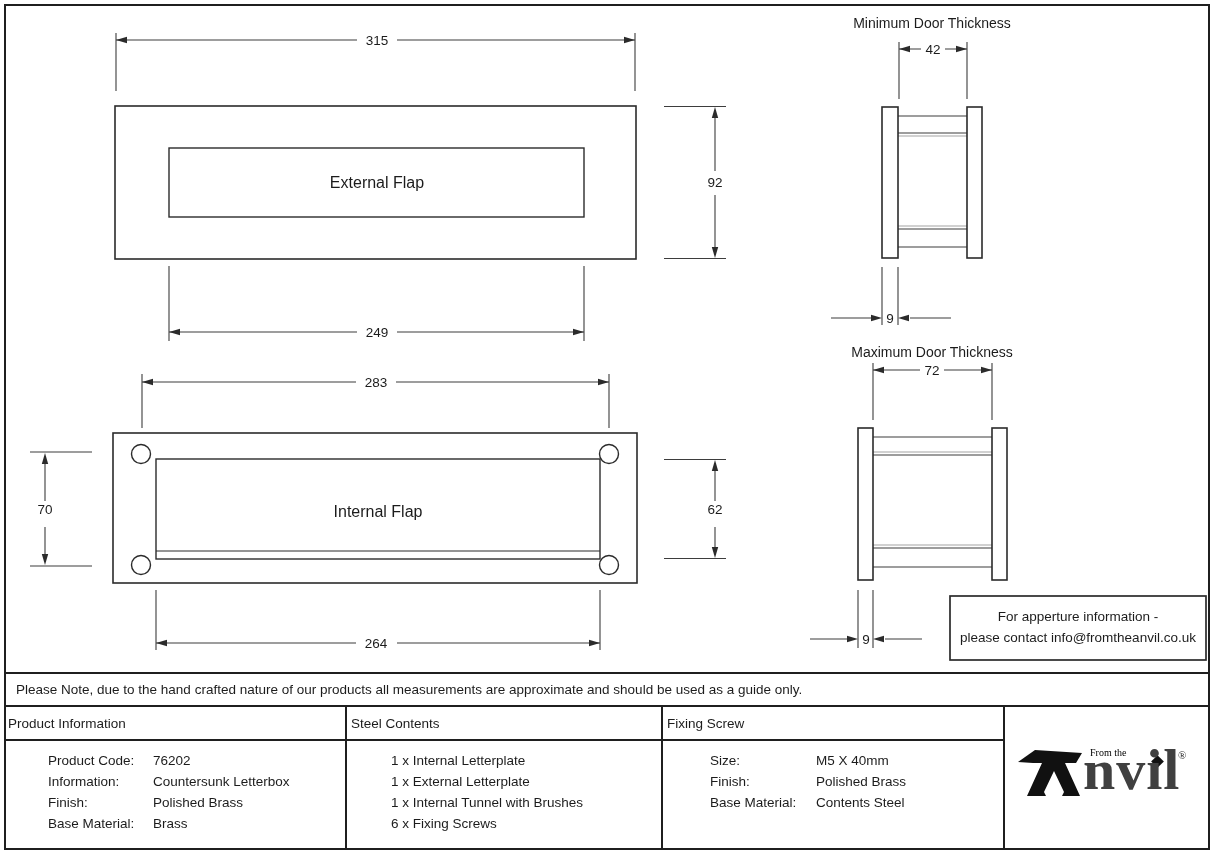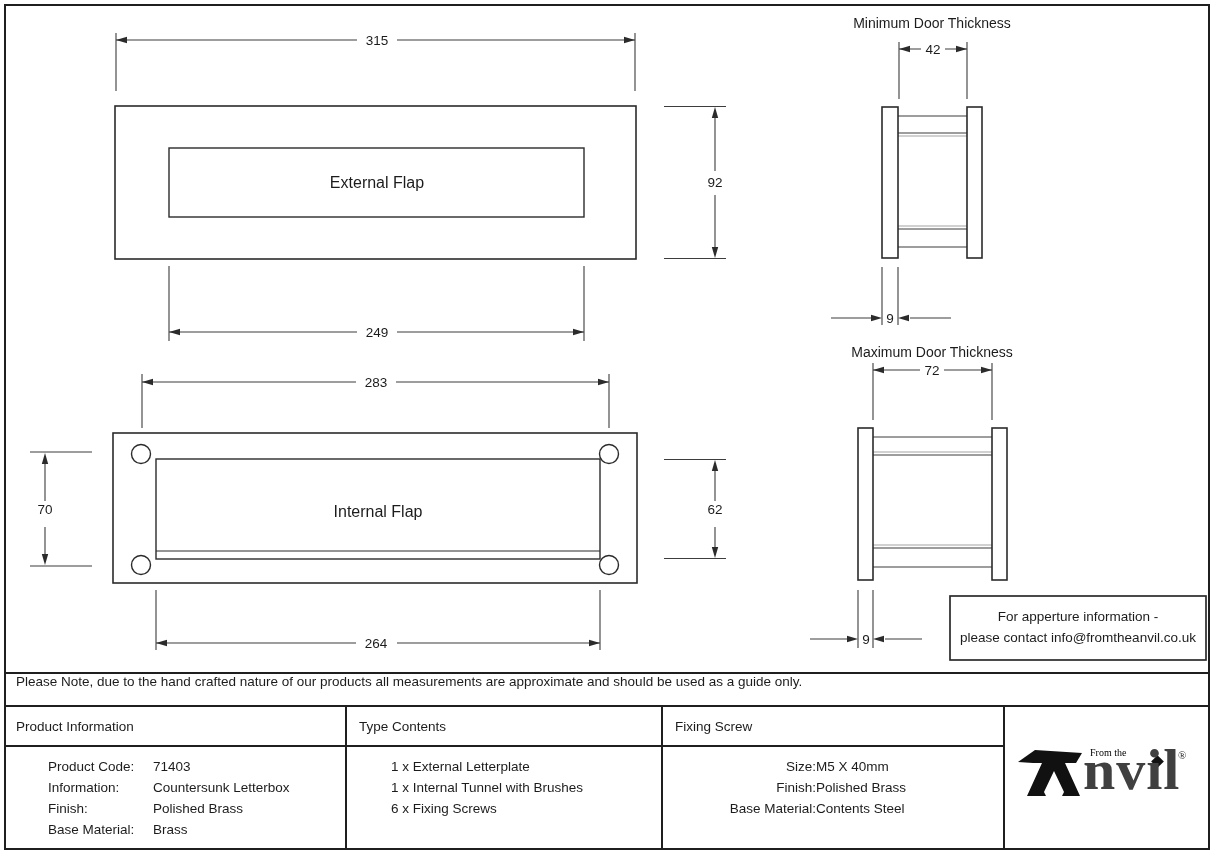--- a/index.html
+++ b/index.html
@@ -10,29 +10,29 @@
   svg text{fill:#1c1c1c;font-family:"Liberation Sans",sans-serif;}
   .dim{font-size:13.5px;text-anchor:middle;}
   .lbl{font-size:16px;text-anchor:middle;}
   .ttl{font-size:14px;text-anchor:middle;}
   .boxtxt{font-size:13.5px;text-anchor:middle;}
 
   
   .bottom{position:absolute;left:4px;top:672px;width:1206px;height:178px;box-sizing:border-box;
           border-top:2px solid #1f1f1f;background:#fff;}
   .note-row{height:33px;box-sizing:border-box;border-bottom:2px solid #1f1f1f;
-            display:flex;padding:0 12px;font-size:13.5px;}
+            display:flex;align-items:center;padding:0 12px;font-size:13.5px;}
   .grid{display:flex;height:143px;}
   .col{box-sizing:border-box;}
   .col-product{width:343px;border-right:2px solid #1f1f1f;}
   .col-pack{width:316px;border-right:2px solid #1f1f1f;}
-  .col-screw{width:342px;border-right:2px solid #1f1f1f;text-align:right;}
+  .col-screw{width:342px;border-right:2px solid #1f1f1f;}
   .col-logo{flex:1;position:relative;}
-  .col-header{height:40px;box-sizing:border-box;border-bottom:2px solid #1f1f1f;
-              display:flex;align-items:center;padding:0 12px;font-size:13.5px;}
+  .col-header{height:34px;box-sizing:border-box;border-bottom:2px solid #1f1f1f;
+              display:flex;align-items:center;padding:0 4px;font-size:13.5px;}
   .col-body{padding:9px 0 0 12px;font-size:13.5px;margin-left:32px;}
   .col-screw .col-body{padding-left:15px;}
   .kv{display:flex;height:21px;align-items:center;}
   .col-product .k{width:105px;}
   .col-screw .k{width:106px;}
   .pack-item{height:21px;display:flex;align-items:center;}
 
   
   .logo-anvil{position:absolute;left:13px;top:42px;width:66px;height:52px;}
   .logo-prefix{position:absolute;left:85px;top:40px;font-family:"Liberation Serif",serif;
@@ -171,40 +171,41 @@
     <div class="note-row">
       <span>Please Note, due to the hand crafted nature of our products all measurements are approximate and should be used as a guide only.</span>
     </div>
     <div class="grid">
 
       <div class="col col-product">
         <div class="col-header">Product Information</div>
         <div class="col-body">
           <div class="kv">
             <span class="k">Product Code:</span>
-            <span class="v">71403</span>
+            <span class="v">76202</span>
           </div>
           <div class="kv">
             <span class="k">Information:</span>
             <span class="v">Countersunk Letterbox</span>
           </div>
           <div class="kv">
             <span class="k">Finish:</span>
             <span class="v">Polished Brass</span>
           </div>
           <div class="kv">
             <span class="k">Base Material:</span>
             <span class="v">Brass</span>
           </div>
         </div>
       </div>
 
       <div class="col col-pack">
-        <div class="col-header">Type Contents</div>
+        <div class="col-header">Steel Contents</div>
         <div class="col-body">
+          <div class="pack-item">1 x Internal Letterplate</div>
           <div class="pack-item">1 x External Letterplate</div>
           <div class="pack-item">1 x Internal Tunnel with Brushes</div>
           <div class="pack-item">6 x Fixing Screws</div>
         </div>
       </div>
 
       <div class="col col-screw">
         <div class="col-header">Fixing Screw</div>
         <div class="col-body">
           <div class="kv">

